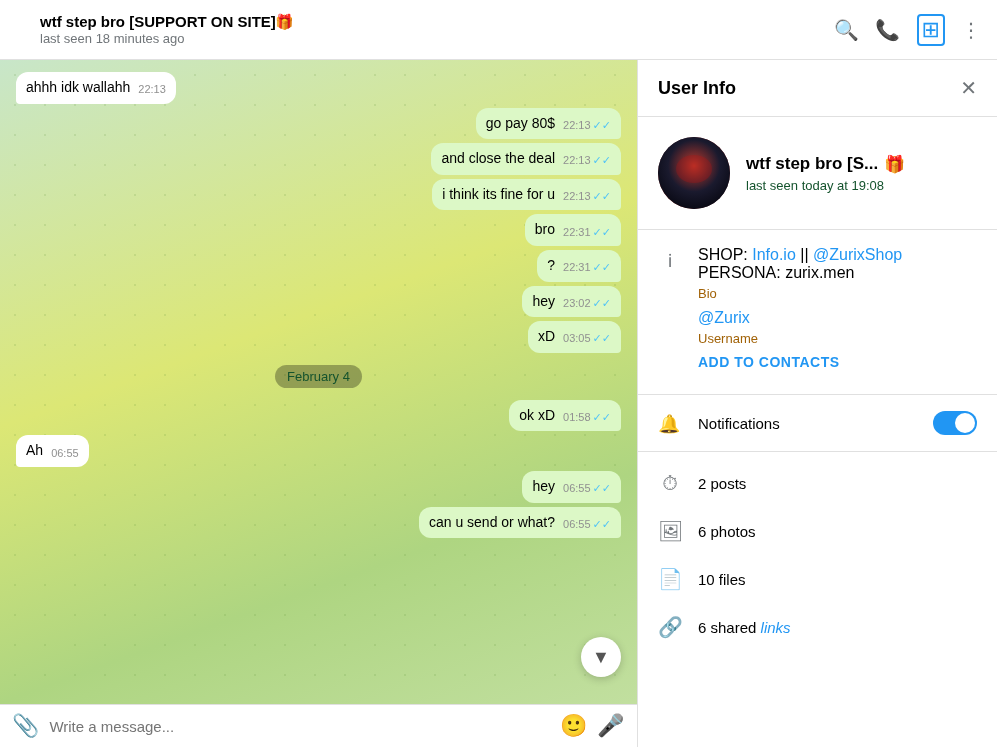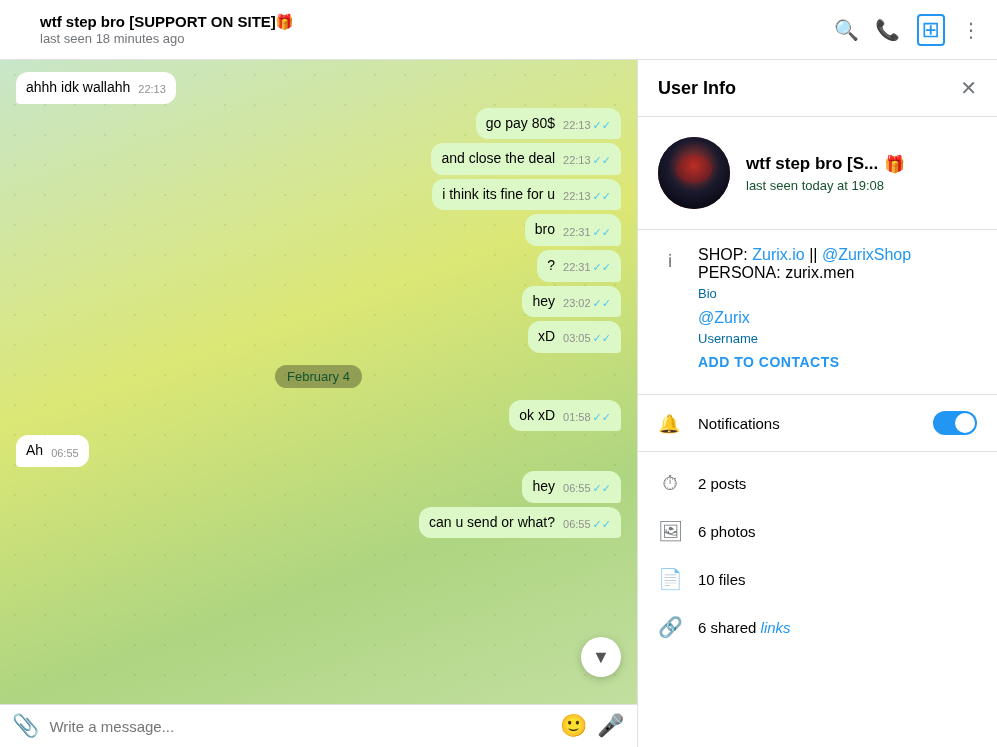--- a/index.html
+++ b/index.html
@@ -89,21 +89,21 @@
     }
     .avatar-inner { width: 100%; height: 100%; }
     .user-profile-info { flex: 1; }
     .user-name { font-size: 17px; font-weight: 600; color: #000; display: flex; align-items: center; gap: 6px; }
     .user-status { font-size: 13px; color: #14532d; margin-top: 3px; }
 
     .info-section { padding: 16px 20px; border-bottom: 1px solid #e0e0e0; }
     .info-row { display: flex; gap: 16px; align-items: flex-start; margin-bottom: 8px; }
     .info-icon { color: #707579; font-size: 18px; margin-top: 2px; flex-shrink: 0; width: 24px; text-align: center; }
     .info-content { flex: 1; }
-    .info-bio-label { font-size: 13px; color: #0369a1; margin-top: 4px; }
+    .info-bio-label { font-size: 13px; color: #a16207; margin-top: 4px; }
     .info-link { color: #2196f3; text-decoration: none; }
     .add-contacts-btn { color: #2196f3; font-size: 14px; font-weight: 600; cursor: pointer; letter-spacing: 0.5px; margin-top: 8px; }
 
     .notif-section { display: flex; align-items: center; justify-content: space-between; padding: 16px 20px; border-bottom: 1px solid #e0e0e0; }
     .notif-left { display: flex; align-items: center; gap: 16px; }
     .notif-label { font-size: 15px; color: #000; }
 
     
     .toggle { width: 44px; height: 24px; background: #2196f3; border-radius: 12px; position: relative; cursor: pointer; }
     .toggle-knob { width: 20px; height: 20px; background: #fff; border-radius: 50%; position: absolute; top: 2px; right: 2px; }
@@ -275,21 +275,21 @@
         <div class="user-status">last seen today at 19:08</div>
       </div>
     </div>
 
     <div class="info-section">
       <div class="info-row">
         <span class="info-icon">ℹ</span>
         <div class="info-content">
           <div>
             <span>SHOP: </span>
-            <a class="info-link">Zurix.io</a>
+            <a class="info-link">Info.io</a>
             <span> || </span>
             <a class="info-link">@ZurixShop</a>
           </div>
           <div>
             <span>PERSONA: zurix.men</span>
           </div>
           <div class="info-bio-label">Bio</div>
           <div style="margin-top:8px;">
             <a class="info-link">@Zurix</a>
           </div>

